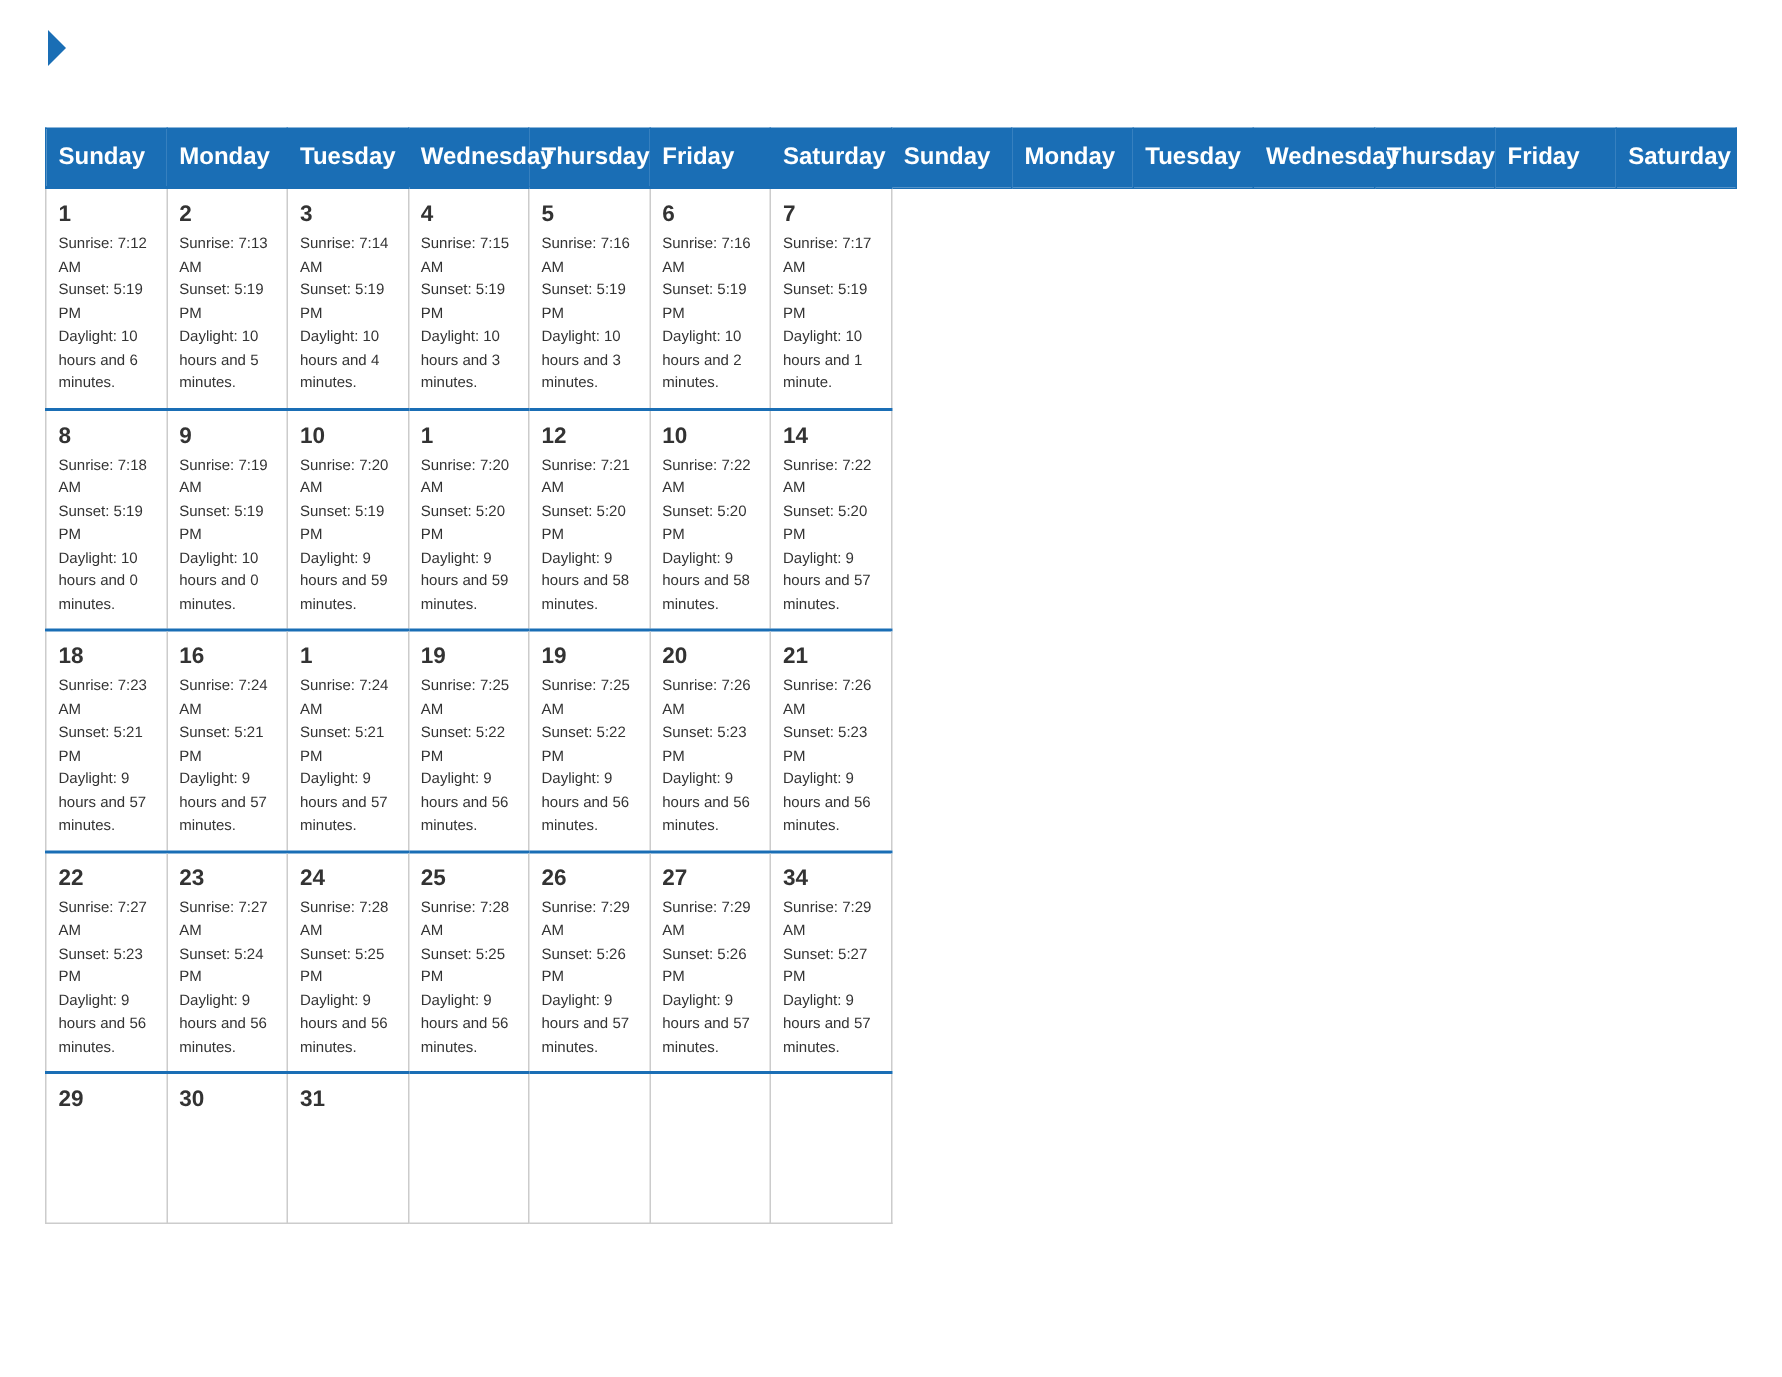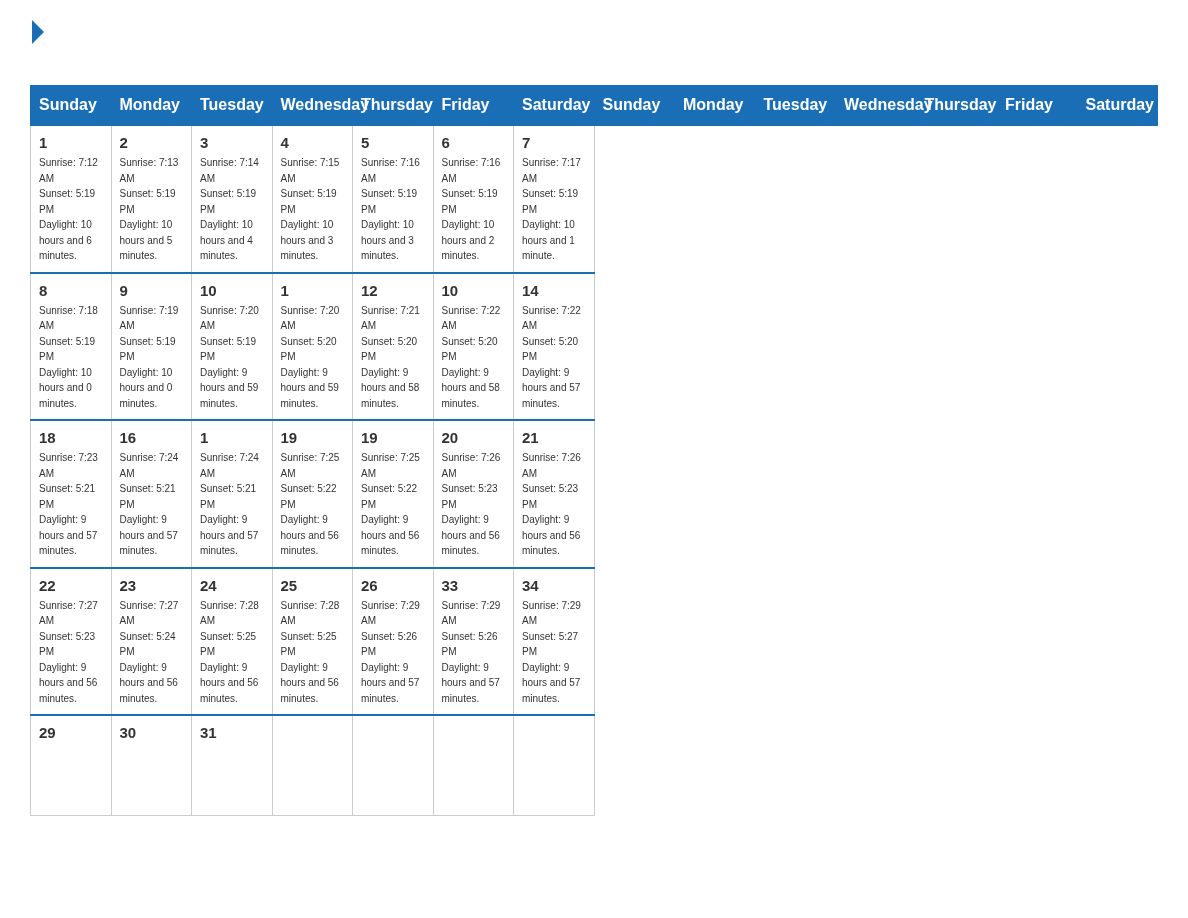--- a/index.html
+++ b/index.html
@@ -231,21 +231,21 @@
         </td>
         <td>
           <span class="day-num">25</span>
           <div class="day-info">Sunrise: 7:28 AM<br>Sunset: 5:25 PM<br>Daylight: 9 hours and 56 minutes.</div>
         </td>
         <td>
           <span class="day-num">26</span>
           <div class="day-info">Sunrise: 7:29 AM<br>Sunset: 5:26 PM<br>Daylight: 9 hours and 57 minutes.</div>
         </td>
         <td>
-          <span class="day-num">33</span>
+          <span class="day-num">27</span>
           <div class="day-info">Sunrise: 7:29 AM<br>Sunset: 5:26 PM<br>Daylight: 9 hours and 57 minutes.</div>
         </td>
         <td>
           <span class="day-num">34</span>
           <div class="day-info">Sunrise: 7:29 AM<br>Sunset: 5:27 PM<br>Daylight: 9 hours and 57 minutes.</div>
         </td>
       </tr>
       <tr>
         <td>
           <span class="day-num">29</span>

